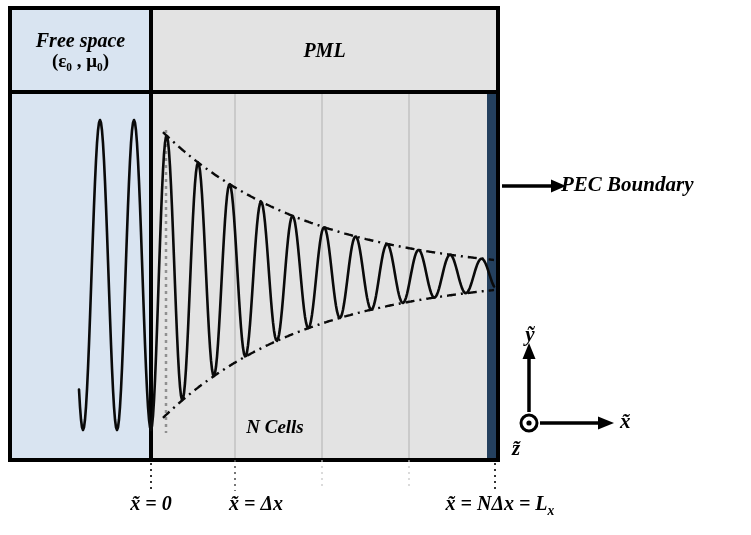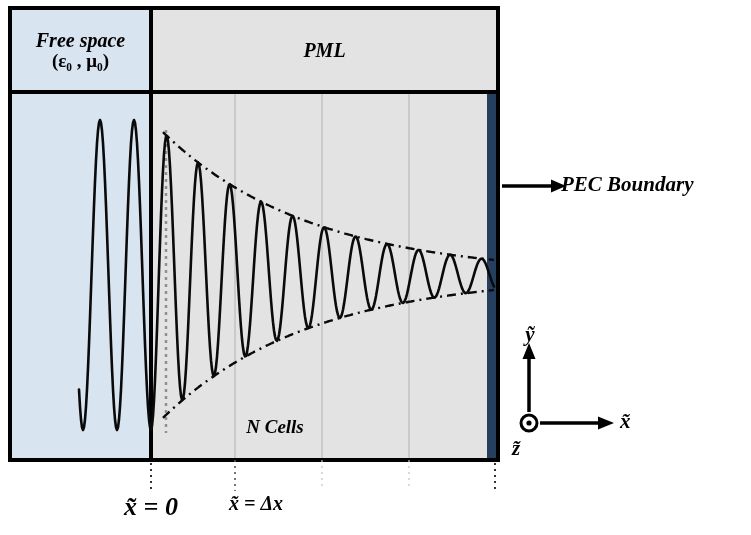--- a/index.html
+++ b/index.html
@@ -38,21 +38,21 @@
     position:absolute; right:0; top:84px; width:9px; bottom:0;
     background:var(--pec-fill,#24405e);
   }
   .hdr-title { font-size:20px; font-weight:bold; font-style:italic; line-height:1.1; }
   .hdr-params { font-size:19px; font-weight:bold; line-height:1.1; }
   sub { font-size:0.68em; }
   .overlay { position:absolute; left:0; top:0; width:751px; height:535px; pointer-events:none; }
   .lbl { position:absolute; font-weight:bold; font-style:italic; color:#000; white-space:nowrap; }
   .n-cells { left:220px; top:416px; width:110px; text-align:center; font-size:19px; }
   .pec-lbl { left:561px; top:172px; font-size:21px; }
-  .lbl-x0 { left:103px; top:492px; width:96px; text-align:center; font-size:26px; }
+  .lbl-x0 { left:103px; top:492px; width:96px; text-align:center; font-size:20px; }
   .lbl-dx { left:187px; top:492px; width:96px; text-align:right; font-size:20px; }
   .lbl-lx { left:408px; top:492px; width:184px; text-align:center; font-size:20px; }
   .ax-y { left:515px; top:322px; width:30px; text-align:center; font-size:21px; }
   .ax-x { left:620px; top:409px; font-size:21px; }
   .ax-z { left:512px; top:436px; font-size:21px; }
 </style>
 </head>
 <body>
 
 <div class="canvas">
@@ -99,17 +99,18 @@
     <line x1="540" y1="423" x2="600" y2="423" stroke="#000" stroke-width="3.5"></line>
     <polygon points="598,416.5 614,423 598,429.5" fill="#000"></polygon>
     <circle cx="529" cy="423" r="8" fill="#fff" stroke="#000" stroke-width="3"></circle>
     <circle cx="529" cy="423" r="2.6" fill="#000"></circle>
   </svg>
 
   <div class="lbl pec-lbl">PEC Boundary</div>
   <div class="lbl n-cells">N Cells</div>
   <div class="lbl lbl-x0">x̃ = 0</div>
   <div class="lbl lbl-dx">x̃ = Δx</div>
+  <div class="lbl lbl-lx"><span>x̃ = NΔx = L</span><sub>x</sub></div>
   <div class="lbl ax-y">ỹ</div>
   <div class="lbl ax-x">x̃</div>
   <div class="lbl ax-z">z̃</div>
 
 </div>
 
 </body></html>

